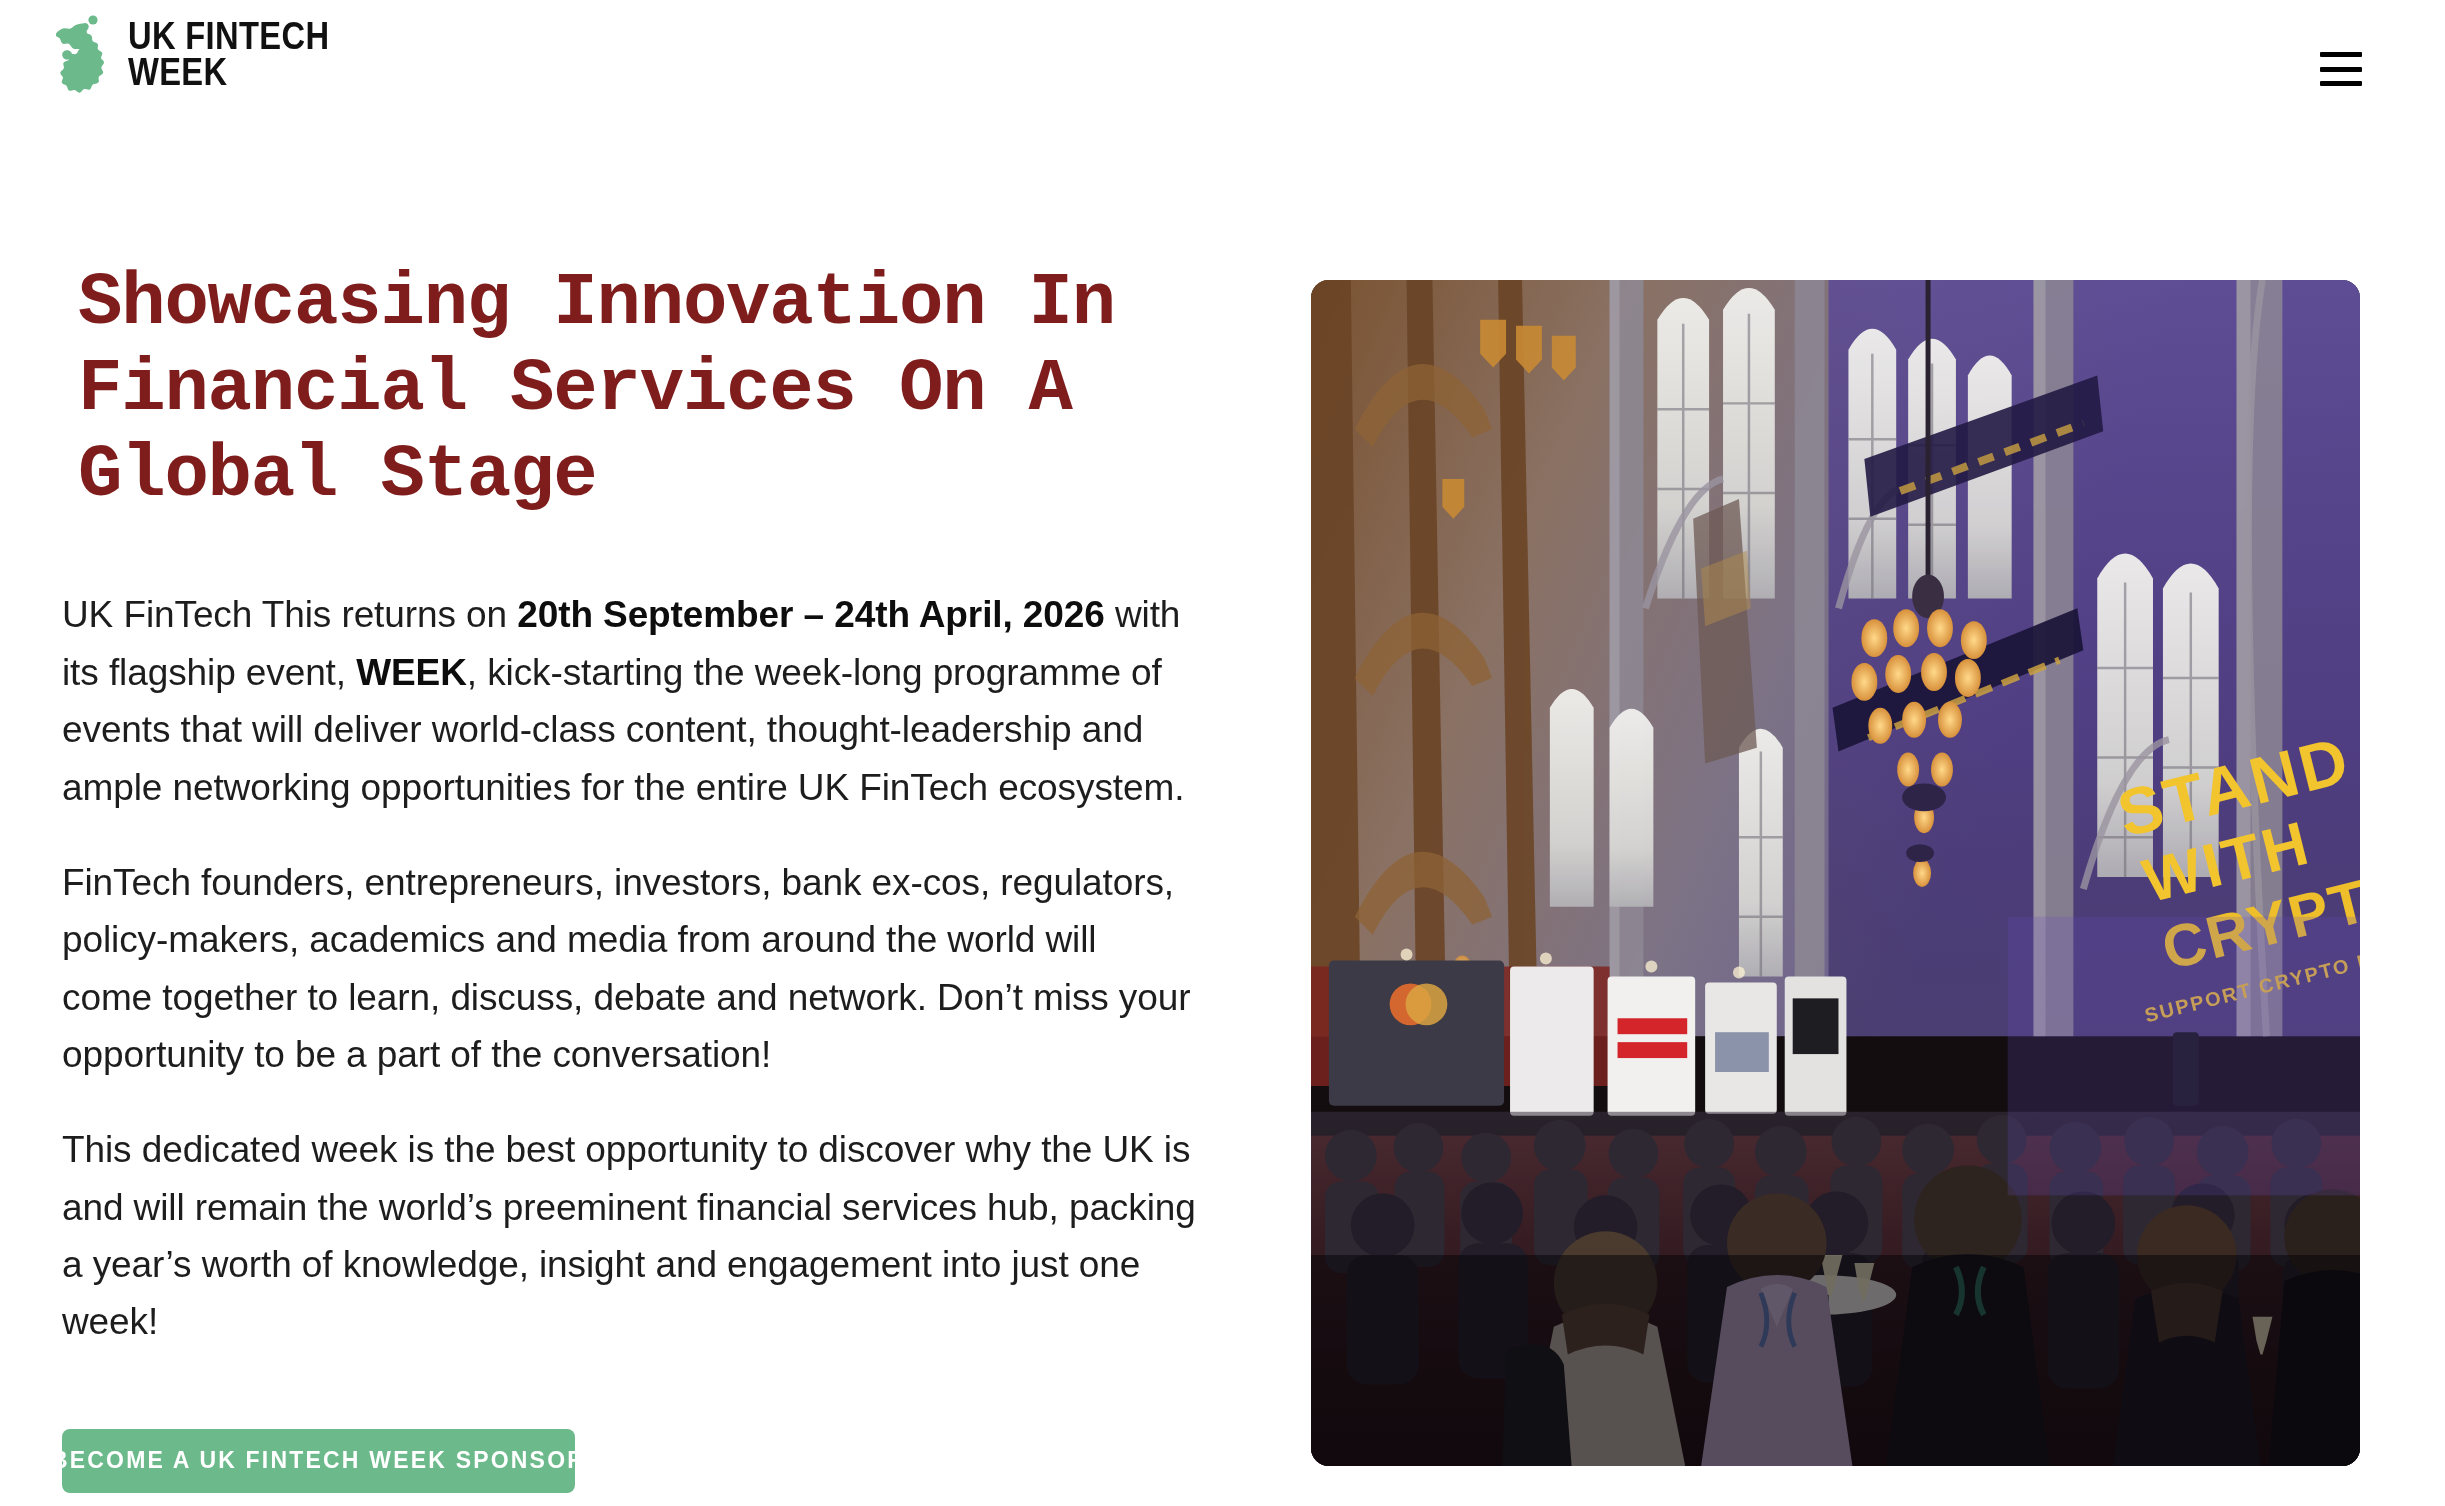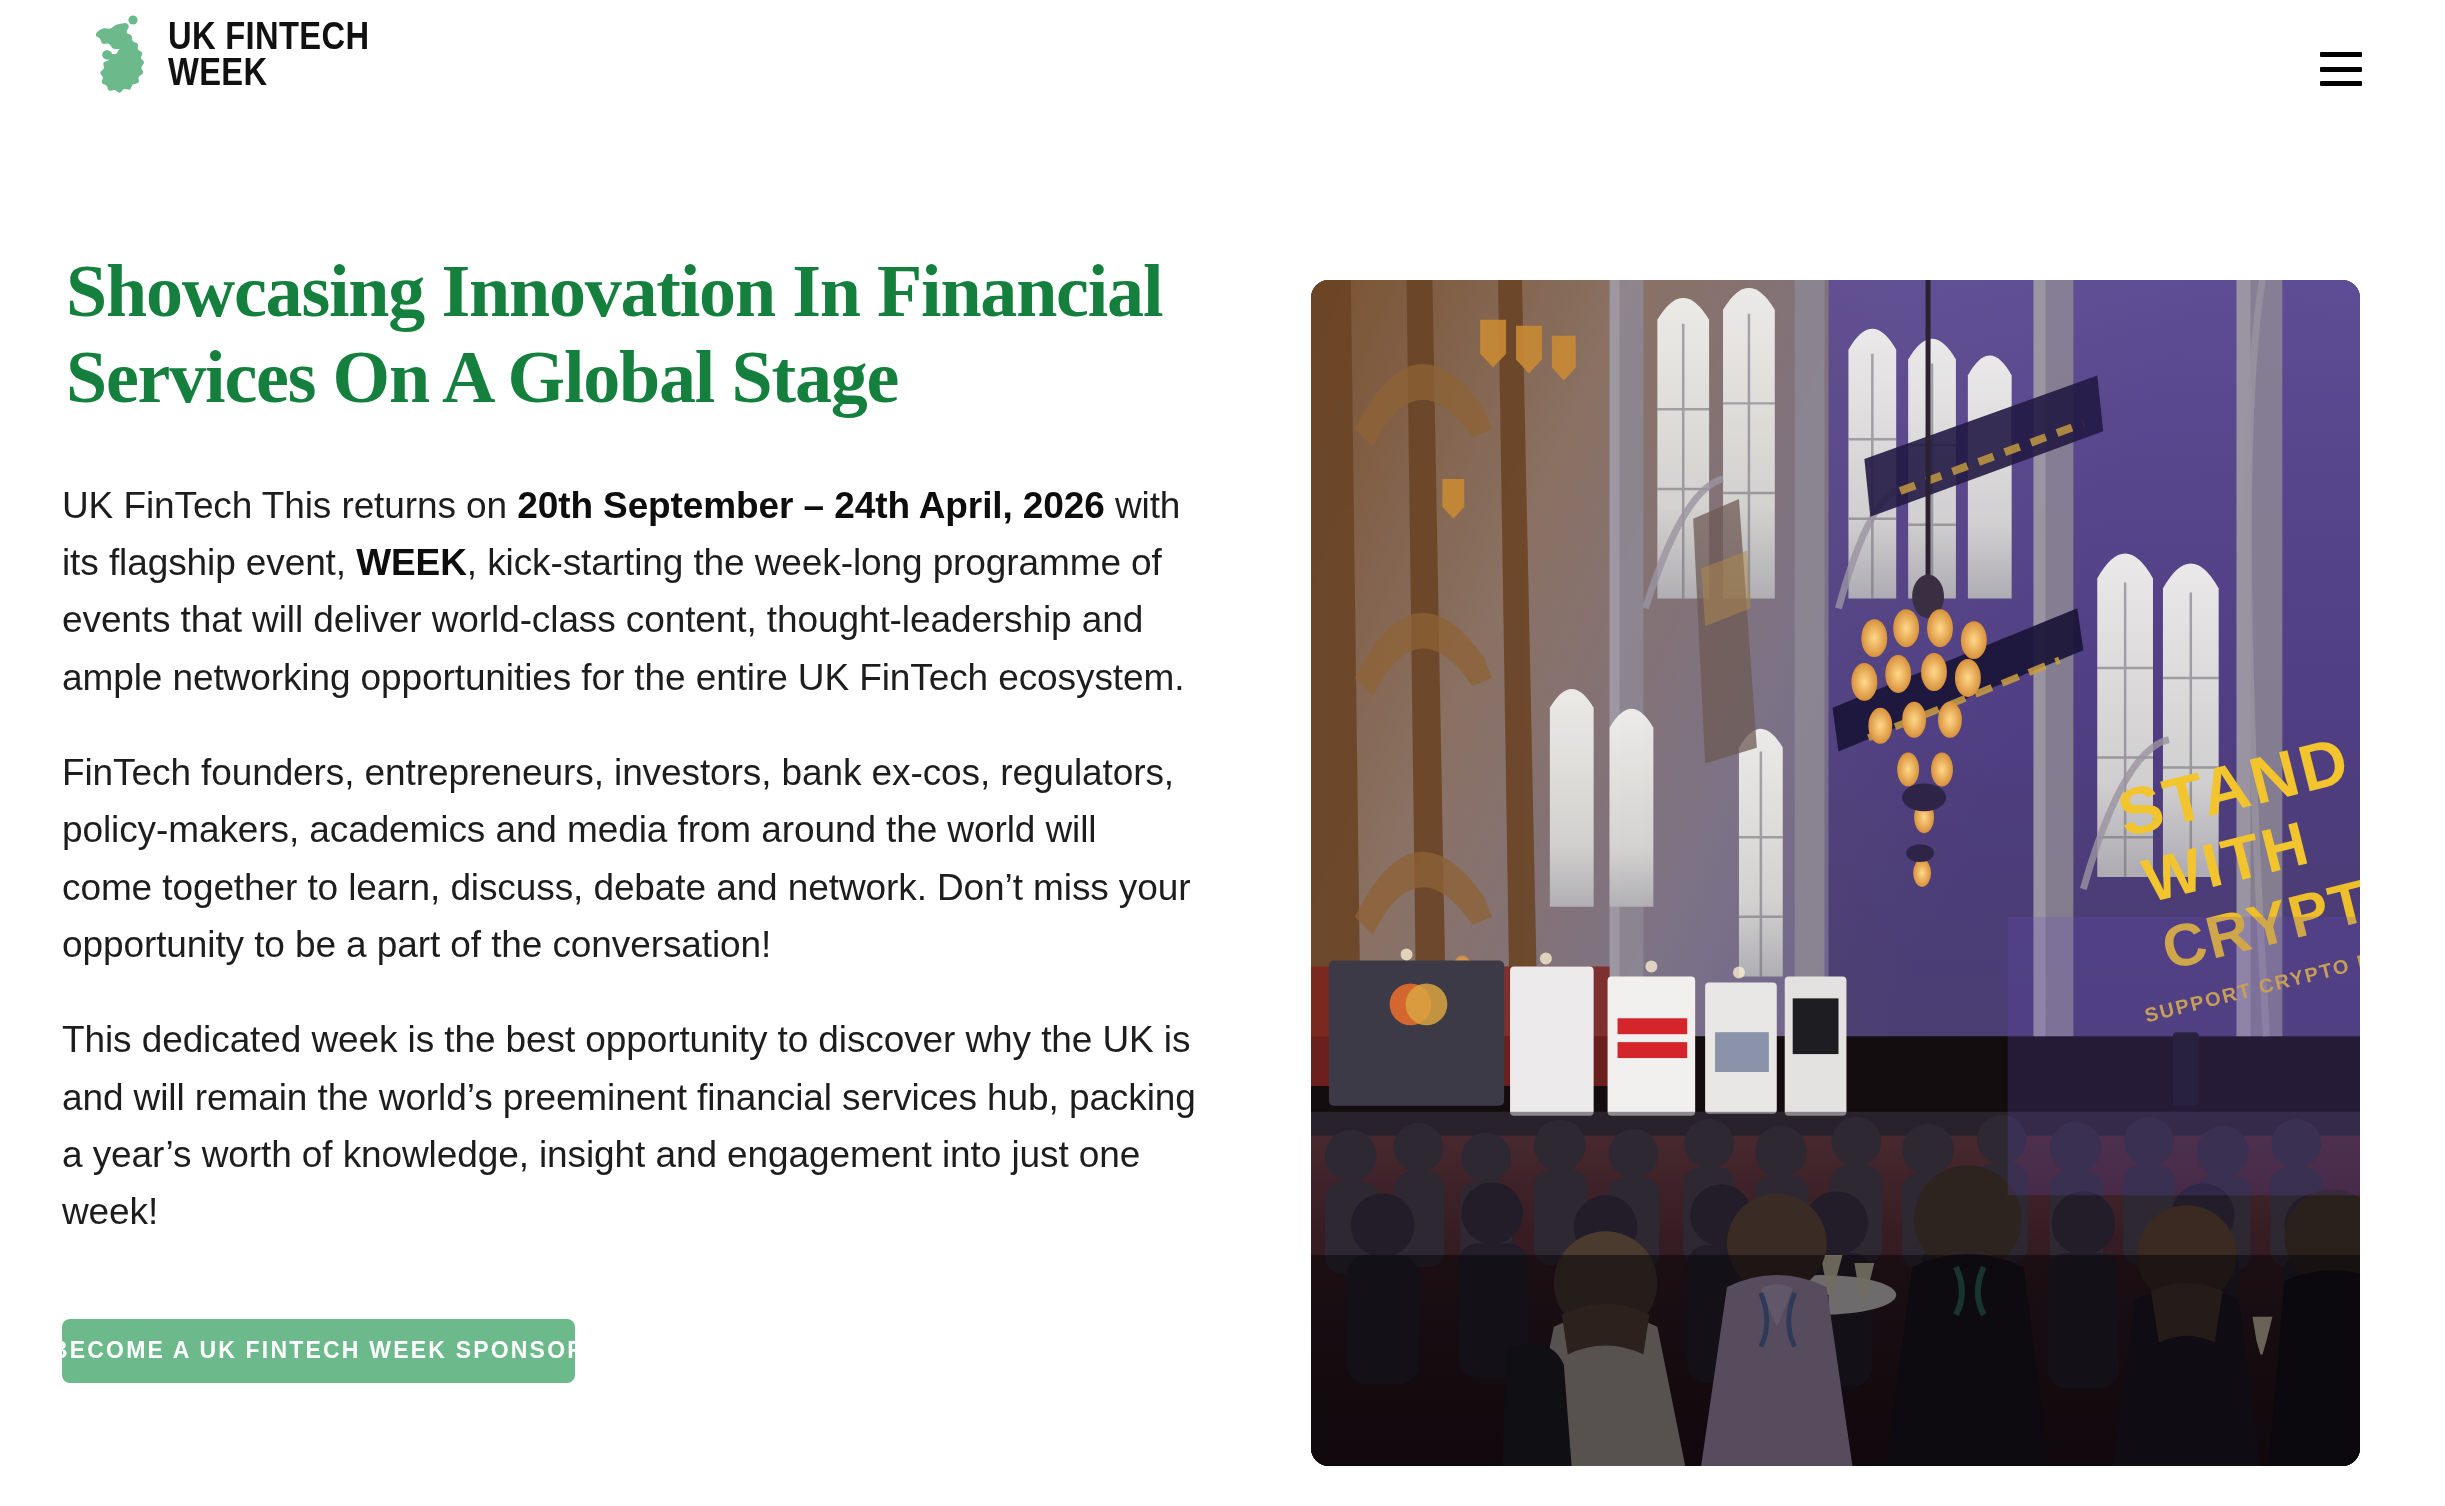--- a/index.html
+++ b/index.html
@@ -20,21 +20,20 @@
 
   
   .site-header {
     position: absolute;
     top: 0; left: 0;
     width: 2446px;
     height: 149px;
     display: flex;
     align-items: flex-start;
     justify-content: space-between;
-    padding-left: 40px;
   }
 
   .brand {
     display: flex;
     align-items: center;
     gap: 16px;
     margin-left: 56px;
     margin-top: 14px;
     text-decoration: none;
   }
@@ -92,28 +91,28 @@
   }
 
   .col-text {
     position: absolute;
     left: 62px;
     top: 0;
     width: 1174px;
   }
 
   .hero-title {
-    margin: 4px;
+    margin: 16px;
     padding-top: 96px;
-    font-family: Liberation Serif, serif;
+    font-family: Liberation Mono, monospace;
     font-weight: 700;
     font-size: 74px;
     line-height: 1.16;
     letter-spacing: -1.2px;
-    color: #15803d;
+    color: #7f1d1d;
     max-width: 1114px;
   }
 
   .hero-body {
     margin: 0;
     padding-top: 52px;
   }
   .hero-body p {
     margin: 0 0 38px 0;
     font-family: "Liberation Sans", sans-serif;

